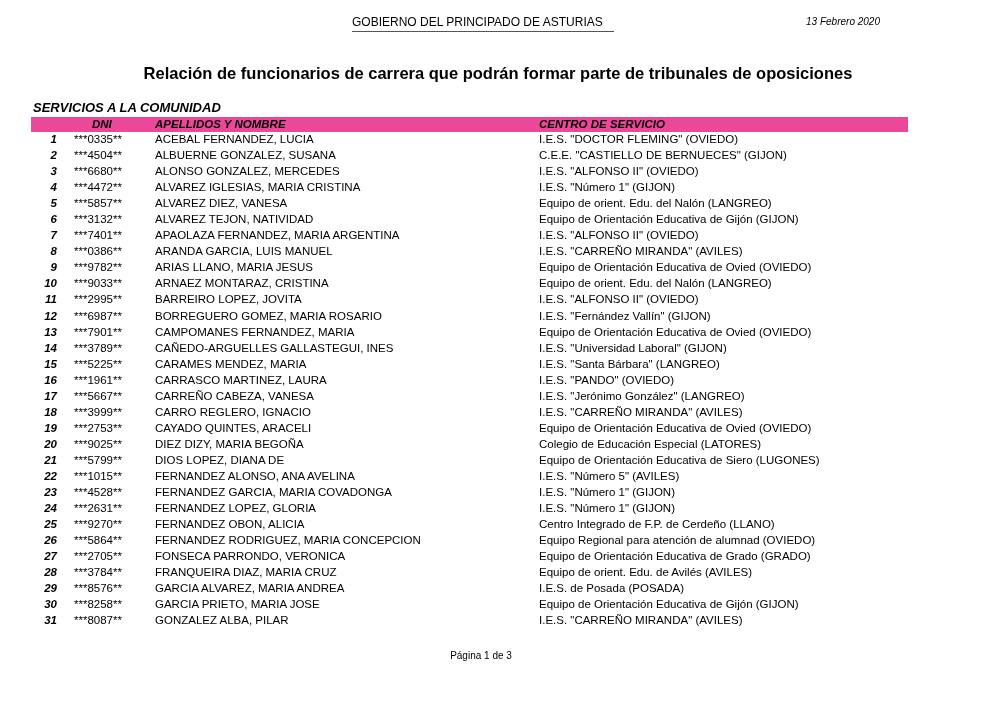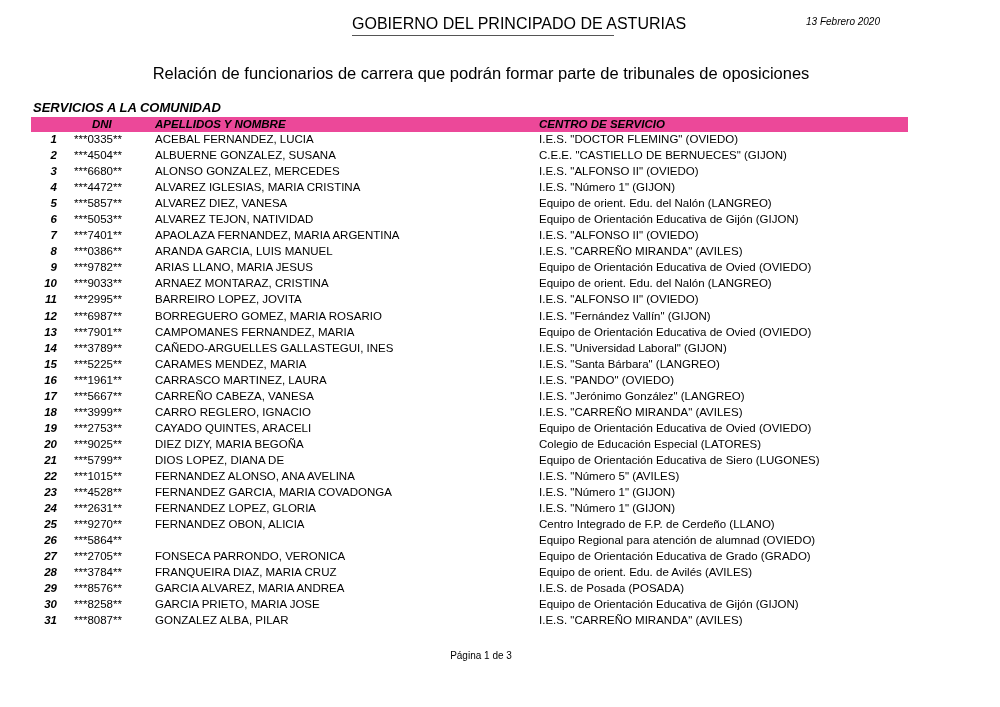--- a/index.html
+++ b/index.html
@@ -1,21 +1,21 @@
 <!DOCTYPE html>
 <html><head>
 <meta charset="utf-8">
 <style>
   html, body { margin: 0; padding: 0; background: #ffffff; }
   body { width: 1000px; height: 707px; position: relative; overflow: hidden;
          font-family: "Liberation Sans", sans-serif; color: #000; }
-  .hdr-org { position: absolute; left: 352px; top: 15px; width: 262px; font-size: 16px;
+  .hdr-org { position: absolute; left: 352px; top: 15px; width: 262px; font-size: 12px;
              border-bottom: 1px solid #555; padding-bottom: 2px; white-space: nowrap; }
   .hdr-date { position: absolute; right: 120px; top: 16px; font-size: 10px; font-style: italic; }
-  .title { position: absolute; left: 0; width: 962px; top: 64px; text-align: center; font-size: 16.5px; }
+  .title { position: absolute; left: 17px; width: 962px; top: 64px; text-align: center; font-size: 16.5px; font-weight: bold; }
   .section { position: absolute; left: 33px; top: 100px; font-size: 13px; font-weight: bold; font-style: italic; }
   .table { position: absolute; left: 31px; top: 117px; width: 877px; }
   .thead { height: 15px; background: #ec4899; position: relative; font-size: 11.5px; font-weight: bold; font-style: italic; }
   .row { height: 16.05px; position: relative; font-size: 11.5px; }
   .c-num { position: absolute; left: 0; width: 26px; text-align: right; font-weight: bold; font-style: italic; }
   .c-dni { position: absolute; left: 43px; }
   .thead .c-dni { left: 61px; }
   .c-name { position: absolute; left: 124px; white-space: nowrap; }
   .c-centro { position: absolute; left: 508px; white-space: nowrap; }
   .thead span, .row span { top: 1px; }
@@ -64,21 +64,21 @@
         <span class="c-centro">I.E.S. "Número 1" (GIJON)</span>
       </div>
       <div class="row">
         <span class="c-num">5</span>
         <span class="c-dni">***5857**</span>
         <span class="c-name">ALVAREZ DIEZ, VANESA</span>
         <span class="c-centro">Equipo de orient. Edu. del Nalón (LANGREO)</span>
       </div>
       <div class="row">
         <span class="c-num">6</span>
-        <span class="c-dni">***5053**</span>
+        <span class="c-dni">***3132**</span>
         <span class="c-name">ALVAREZ TEJON, NATIVIDAD</span>
         <span class="c-centro">Equipo de Orientación Educativa de Gijón (GIJON)</span>
       </div>
       <div class="row">
         <span class="c-num">7</span>
         <span class="c-dni">***7401**</span>
         <span class="c-name">APAOLAZA FERNANDEZ, MARIA ARGENTINA</span>
         <span class="c-centro">I.E.S. "ALFONSO II" (OVIEDO)</span>
       </div>
       <div class="row">
@@ -185,20 +185,21 @@
       </div>
       <div class="row">
         <span class="c-num">25</span>
         <span class="c-dni">***9270**</span>
         <span class="c-name">FERNANDEZ OBON, ALICIA</span>
         <span class="c-centro">Centro Integrado de F.P. de Cerdeño (LLANO)</span>
       </div>
       <div class="row">
         <span class="c-num">26</span>
         <span class="c-dni">***5864**</span>
+        <span class="c-name">FERNANDEZ RODRIGUEZ, MARIA CONCEPCION</span>
         <span class="c-centro">Equipo Regional para atención de alumnad (OVIEDO)</span>
       </div>
       <div class="row">
         <span class="c-num">27</span>
         <span class="c-dni">***2705**</span>
         <span class="c-name">FONSECA PARRONDO, VERONICA</span>
         <span class="c-centro">Equipo de Orientación Educativa de Grado (GRADO)</span>
       </div>
       <div class="row">
         <span class="c-num">28</span>

